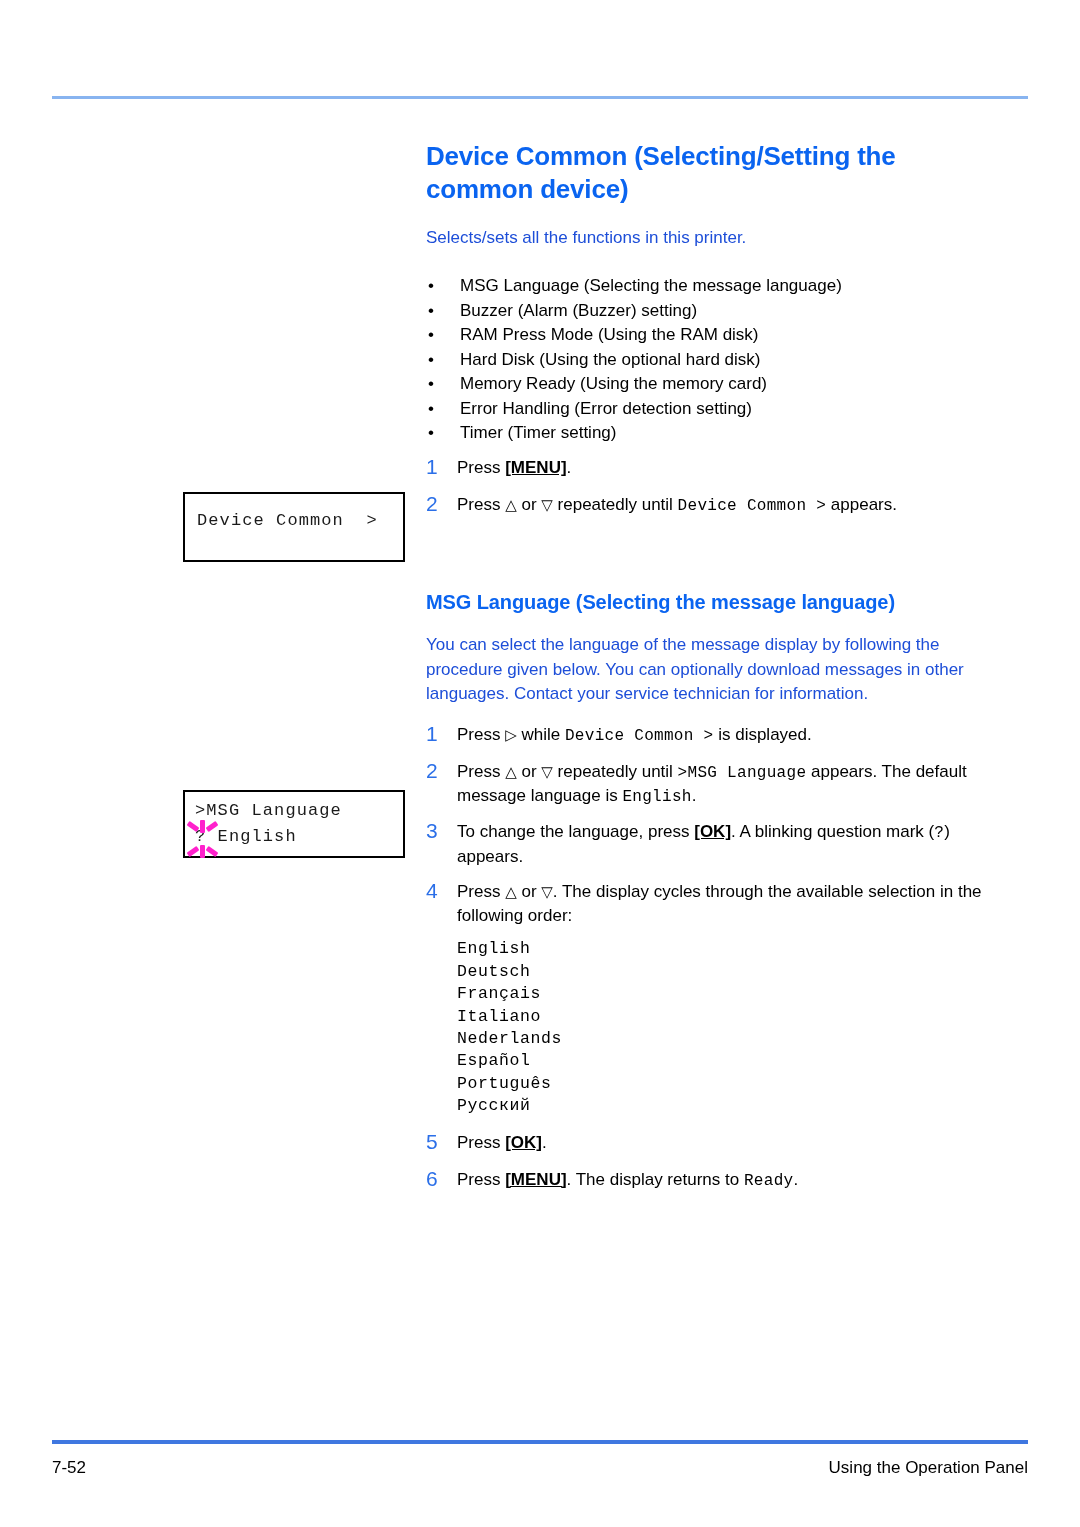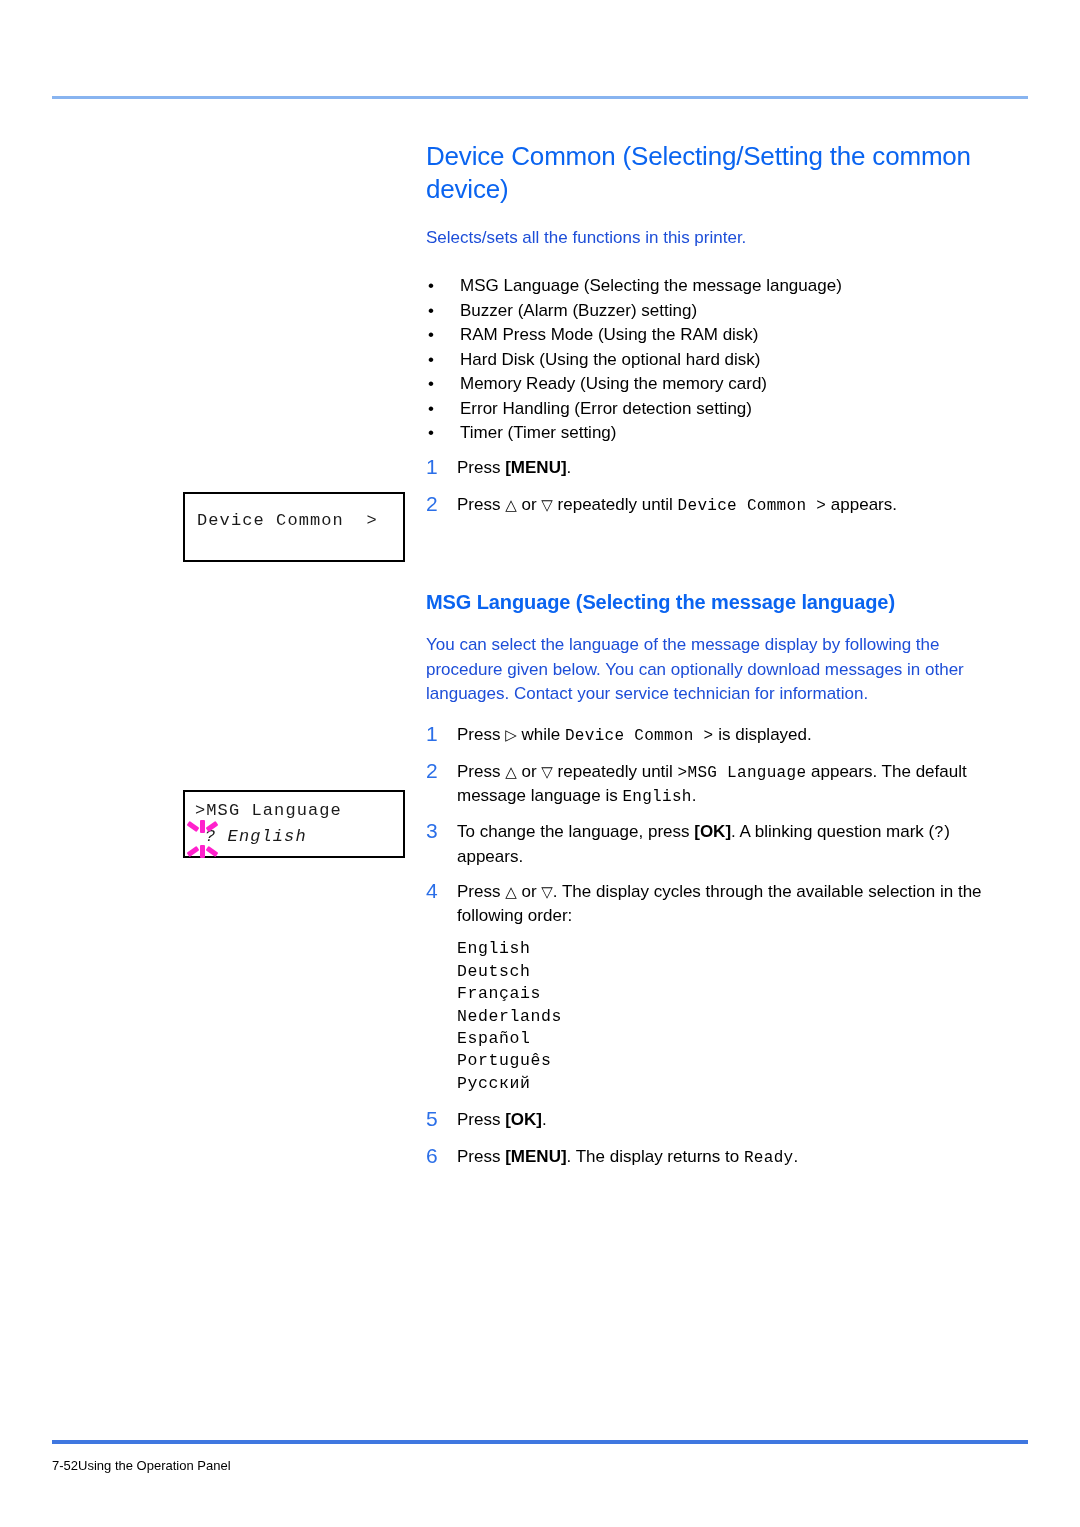--- a/index.html
+++ b/index.html
@@ -41,40 +41,41 @@
     background: #3f77e0;
   }
 
   
   .footer {
     position: absolute;
     left: 52px;
     top: 1458px;
     width: 976px;
     display: flex;
-    justify-content: flex-start;
+    justify-content: space-between;
     align-items: baseline;
-    font-size: 13px;
+    font-size: 17px;
     color: #000;
+    gap: 12px;
   }
   .footer-page { letter-spacing: 0; }
   .footer-title { }
 
   
   .content {
     position: absolute;
     left: 426px;
     top: 140px;
     width: 556px;
   }
 
   h1.section-title {
     margin: 0;
     font-size: 26px;
-    font-weight: normal;
+    font-weight: bold;
     line-height: 1.27;
     color: #0a64f0;
     letter-spacing: -0.2px;
   }
 
   h2.sub-title {
     margin: 0;
     font-size: 20px;
     font-weight: bold;
     color: #0a64f0;
@@ -144,21 +145,21 @@
     line-height: 1.42;
     color: #000;
     padding-top: 3px;
   }
 
   .mono {
     font-family: "Liberation Mono", "DejaVu Sans Mono", monospace;
     font-size: 16px;
     letter-spacing: 0.3px;
   }
-  .bold { font-weight: bold; }
+  .bold { font-weight: bold; text-decoration: underline; }
   .tri { font-size: 15px; }
 
   
   .lang-list {
     margin: 0;
     padding: 0;
     list-style: none;
     font-family: "Liberation Mono", "DejaVu Sans Mono", monospace;
     font-size: 16.5px;
     line-height: 1.36;
@@ -199,23 +200,22 @@
     left: 12px;
     top: 18px;
   }
   .lcd-2 .lcd-line-a {
     position: absolute;
     left: 10px;
     top: 10px;
   }
   .lcd-2 .lcd-line-b {
     position: absolute;
-    left: 20px;
+    left: 10px;
     top: 36px;
-    font-style: italic;
   }
 
   
   .blink-rays {
     position: absolute;
     left: 2px;
     top: 28px;
     width: 34px;
     height: 38px;
     pointer-events: none;
@@ -330,20 +330,21 @@
           <span class="step-num">4</span>
           <span class="step-text"><span>Press </span><span class="tri">△</span><span> or </span><span class="tri">▽</span><span>. The display cycles through the available selection in the following order:</span></span>
         </li>
       </ol>
 
     <div class="gap-10"></div>
     <ul class="lang-list" id="lang-list">
         <li>English</li>
         <li>Deutsch</li>
         <li>Français</li>
+        <li>Italiano</li>
         <li>Nederlands</li>
         <li>Español</li>
         <li>Português</li>
         <li>Русский</li>
       </ul>
 
     <div class="gap-10"></div>
     <ol class="steps" id="steps-3">
         <li>
           <span class="step-num">5</span>

